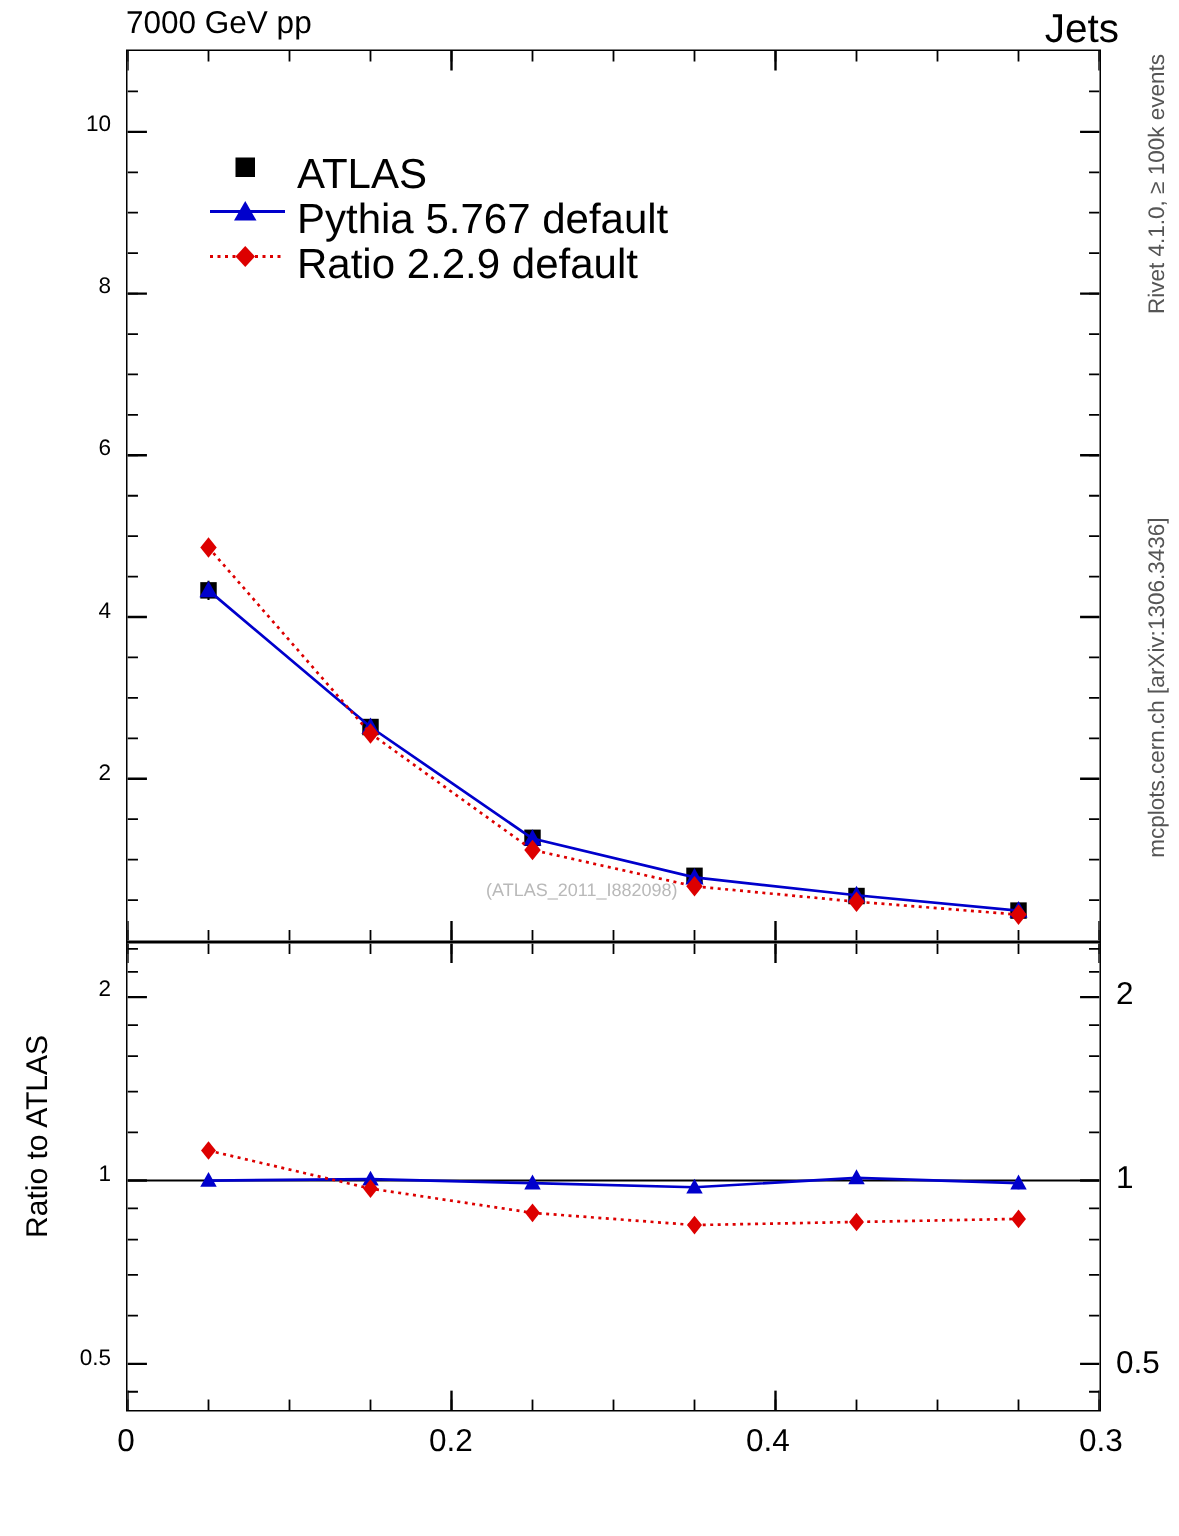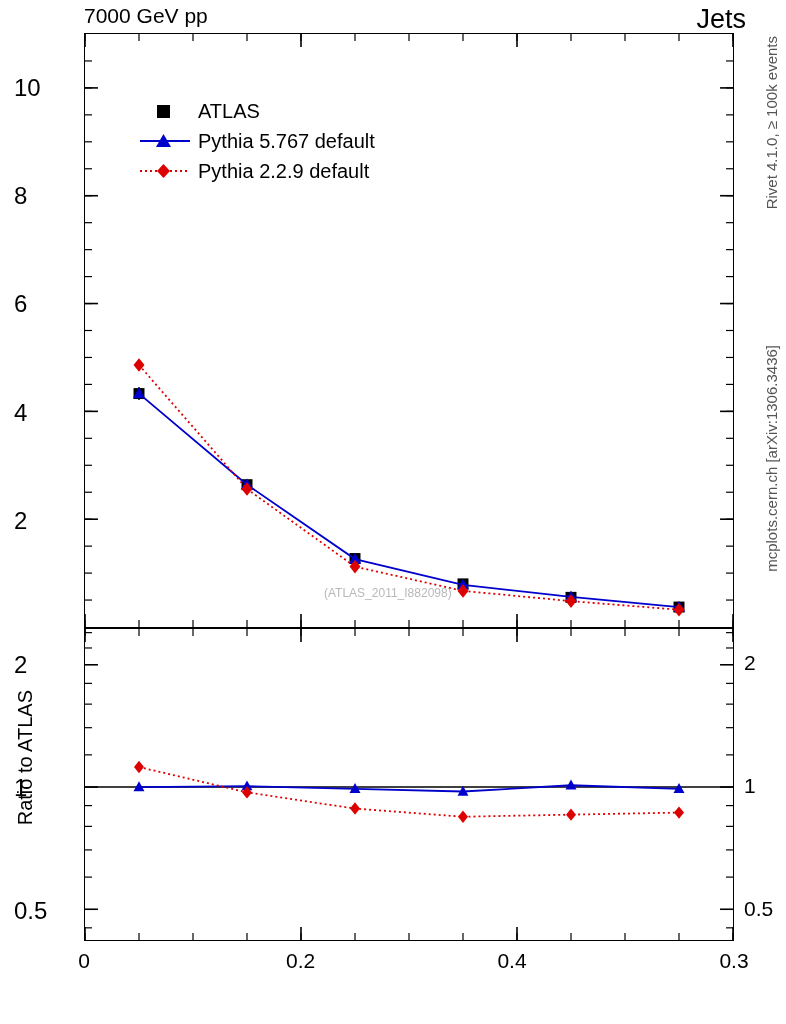--- a/index.html
+++ b/index.html
@@ -16,38 +16,38 @@
   #main-frame{position:absolute;left:84px;top:33px;width:650px;height:595px;
               border:1.6px solid #000;box-sizing:border-box;background:#fff;}
   #main-plot{position:absolute;left:0;top:0;width:100%;height:100%;}
 
   
   #ratio-frame{position:absolute;left:84px;top:628px;width:650px;height:313px;
                border:1.6px solid #000;box-sizing:border-box;background:#fff;}
   #ratio-plot{position:absolute;left:0;top:0;width:100%;height:100%;}
 
   
-  .ylab{position:absolute;font-size:24px;width:60px;}
+  .ylab{position:absolute;font-size:15px;text-align:right;width:60px;}
   .ylab-r{position:absolute;font-size:21px;text-align:left;width:60px;}
   .xlab{position:absolute;font-size:21px;text-align:center;width:60px;}
 
   
   .vert{position:absolute;font-size:15px;color:#555;
         writing-mode:vertical-rl;transform:rotate(180deg);white-space:nowrap;}
   #v-rivet{right:6px;top:36px;}
   #v-arxiv{right:6px;top:345px;}
 
   
   #ratio-ytitle{position:absolute;left:14px;top:690px;font-size:20px;
         writing-mode:vertical-rl;transform:rotate(180deg);white-space:nowrap;}
 
   
   #legend{position:absolute;left:140px;top:98px;font-size:20px;}
   .leg-row{position:relative;height:30px;}
-  .leg-txt{position:absolute;left:58px;top:2px;font-size:20px;white-space:nowrap;}
+  .leg-txt{position:absolute;left:58px;top:2px;font-size:28px;white-space:nowrap;}
   .leg-mark{position:absolute;left:0;top:0;width:50px;height:26px;}
 
   
   #watermark{left:324px;top:586px;font-size:12px;color:#b9b9b9;}
 </style>
 </head>
 <body>
 
 <div id="root">
 
@@ -294,21 +294,21 @@
         <line x1="0" y1="13" x2="50" y2="13" stroke="#0000cc" stroke-width="2"></line>
         <polygon points="23.5,6 31,19 16,19" fill="#0000cc"></polygon>
       </svg>
       <span class="leg-txt">Pythia 5.767 default</span>
     </div>
     <div class="leg-row">
       <svg class="leg-mark" viewBox="0 0 50 26">
         <line x1="0" y1="13" x2="50" y2="13" stroke="#dd0000" stroke-width="2" stroke-dasharray="2,3"></line>
         <polygon points="23.5,6 30,13 23.5,20 17,13" fill="#dd0000"></polygon>
       </svg>
-      <span class="leg-txt">Pythia 2.2.9 default</span>
+      <span class="leg-txt">Ratio 2.2.9 default</span>
     </div>
   </div>
 
   <div class="txt" id="watermark">(ATLAS_2011_I882098)</div>
 
   <div id="tick-layer">
       <div class="ylab" style="left: 14px; top: 506.818px;">2</div>
       <div class="ylab" style="left: 14px; top: 398.636px;">4</div>
       <div class="ylab" style="left: 14px; top: 290.455px;">6</div>
       <div class="ylab" style="left: 14px; top: 182.273px;">8</div>

